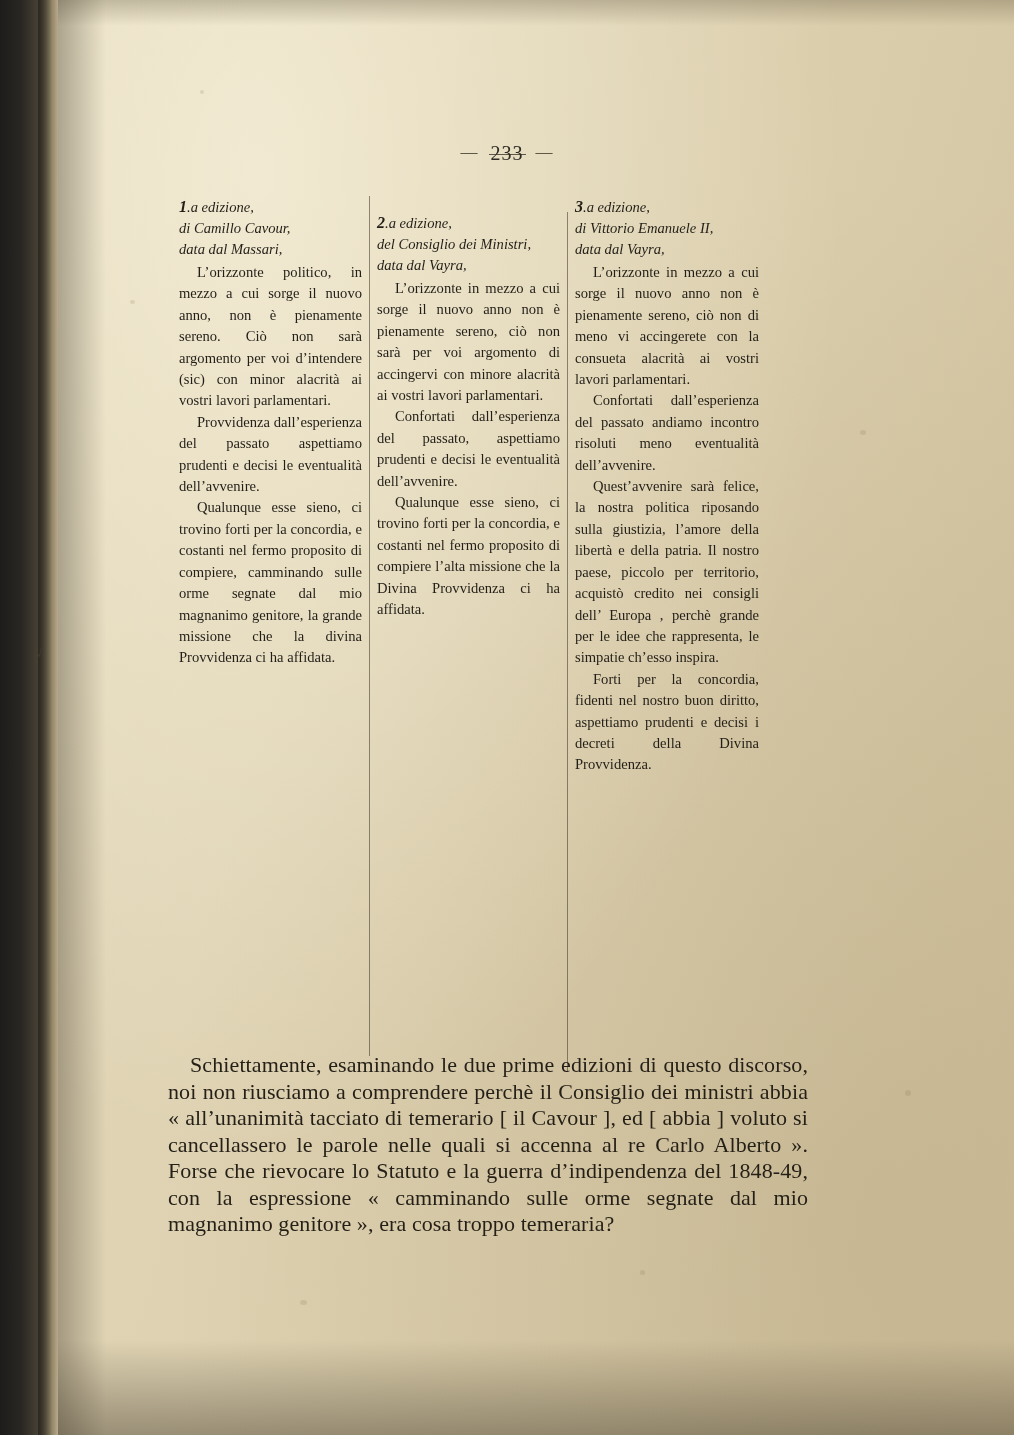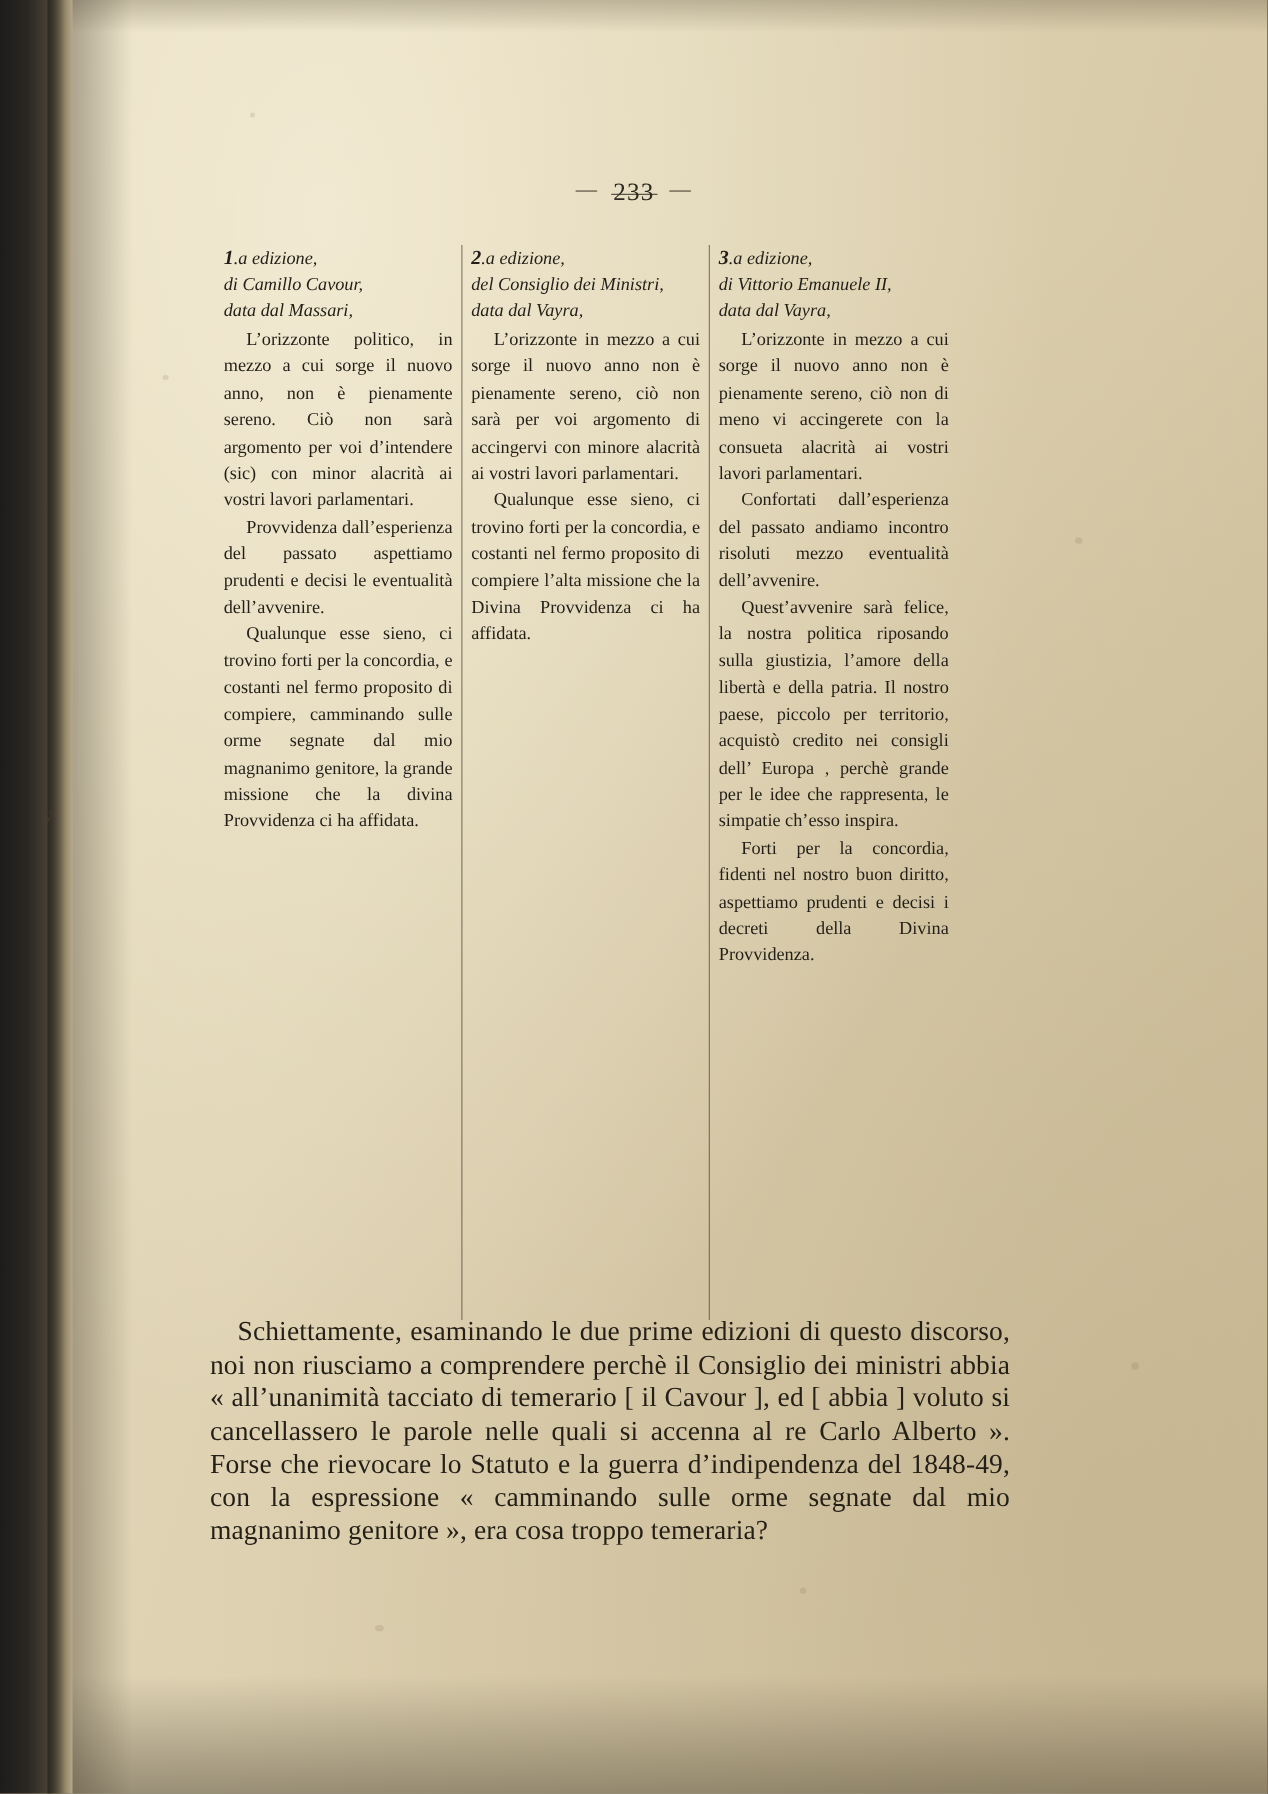--- a/index.html
+++ b/index.html
@@ -110,21 +110,21 @@
   }
   .col {
     width: 198px;
     padding: 0 7px;
     box-sizing: border-box;
     font-size: 14.6px;
     line-height: 21.4px;
     text-align: justify;
   }
   .col.c1 { border-right: 1px solid rgba(60,52,36,0.55); }
-  .col.c2 { border-right: 1px solid rgba(60,52,36,0.55); }
+  .col.c2 { border-right: 1px solid rgba(60,52,36,0.55); margin-top: 16px; }
   .col.c1 { height: 860px; }
   .col.c2 { height: 860px; }
   .col .head {
     text-align: left;
     font-style: italic;
     line-height: 21px;
     margin-bottom: 2px;
   }
   .col .head .num {
     font-style: italic;
@@ -201,31 +201,32 @@
         <p>Qualunque esse sieno, ci trovino forti per la concordia, e costanti nel fermo proposito di compiere, camminando sulle orme segnate dal mio magnanimo genitore, la grande missione che la divina Provvidenza ci ha affidata.</p>
       </div>
 
       <div class="col c2">
         <div class="head">
           <span class="num">2</span><span>.a edizione,</span><br>
           <span>del Consiglio dei Ministri,</span><br>
           <span>data dal Vayra,</span>
         </div>
         <p>L’orizzonte in mezzo a cui sorge il nuovo anno non è pienamente sereno, ciò non sarà per voi argomento di accingervi con minore alacrità ai vostri lavori parlamentari.</p>
+        <p>Confortati dall’esperienza del passato, aspettiamo prudenti e decisi le eventualità dell’avvenire.</p>
         <p>Qualunque esse sieno, ci trovino forti per la concordia, e costanti nel fermo proposito di compiere l’alta missione che la Divina Provvidenza ci ha affidata.</p>
       </div>
 
       <div class="col c3">
         <div class="head">
           <span class="num">3</span><span>.a edizione,</span><br>
           <span>di Vittorio Emanuele II,</span><br>
           <span>data dal Vayra,</span>
         </div>
         <p>L’orizzonte in mezzo a cui sorge il nuovo anno non è pienamente sereno, ciò non di meno vi accingerete con la consueta alacrità ai vostri lavori parlamentari.</p>
-        <p>Confortati dall’esperienza del passato andiamo incontro risoluti mezzo eventualità dell’avvenire.</p>
+        <p>Confortati dall’esperienza del passato andiamo incontro risoluti meno eventualità dell’avvenire.</p>
         <p>Quest’avvenire sarà felice, la nostra politica riposando sulla giustizia, l’amore della libertà e della patria. Il nostro paese, piccolo per territorio, acquistò credito nei consigli dell’ Europa , perchè grande per le idee che rappresenta, le simpatie ch’esso inspira.</p>
         <p>Forti per la concordia, fidenti nel nostro buon diritto, aspettiamo prudenti e decisi i decreti della Divina Provvidenza.</p>
       </div>
 
     </div>
 
     <div id="bottom">Schiettamente, esaminando le due prime edizioni di questo discorso, noi non riusciamo a comprendere perchè il Consiglio dei ministri abbia « all’unanimità tacciato di temerario [ il Cavour ], ed [ abbia ] voluto si cancellassero le parole nelle quali si accenna al re Carlo Alberto ». Forse che rievocare lo Statuto e la guerra d’indipendenza del 1848-49, con la espressione « camminando sulle orme segnate dal mio magnanimo genitore », era cosa troppo temeraria?</div>
 
   </div>
 </div>

